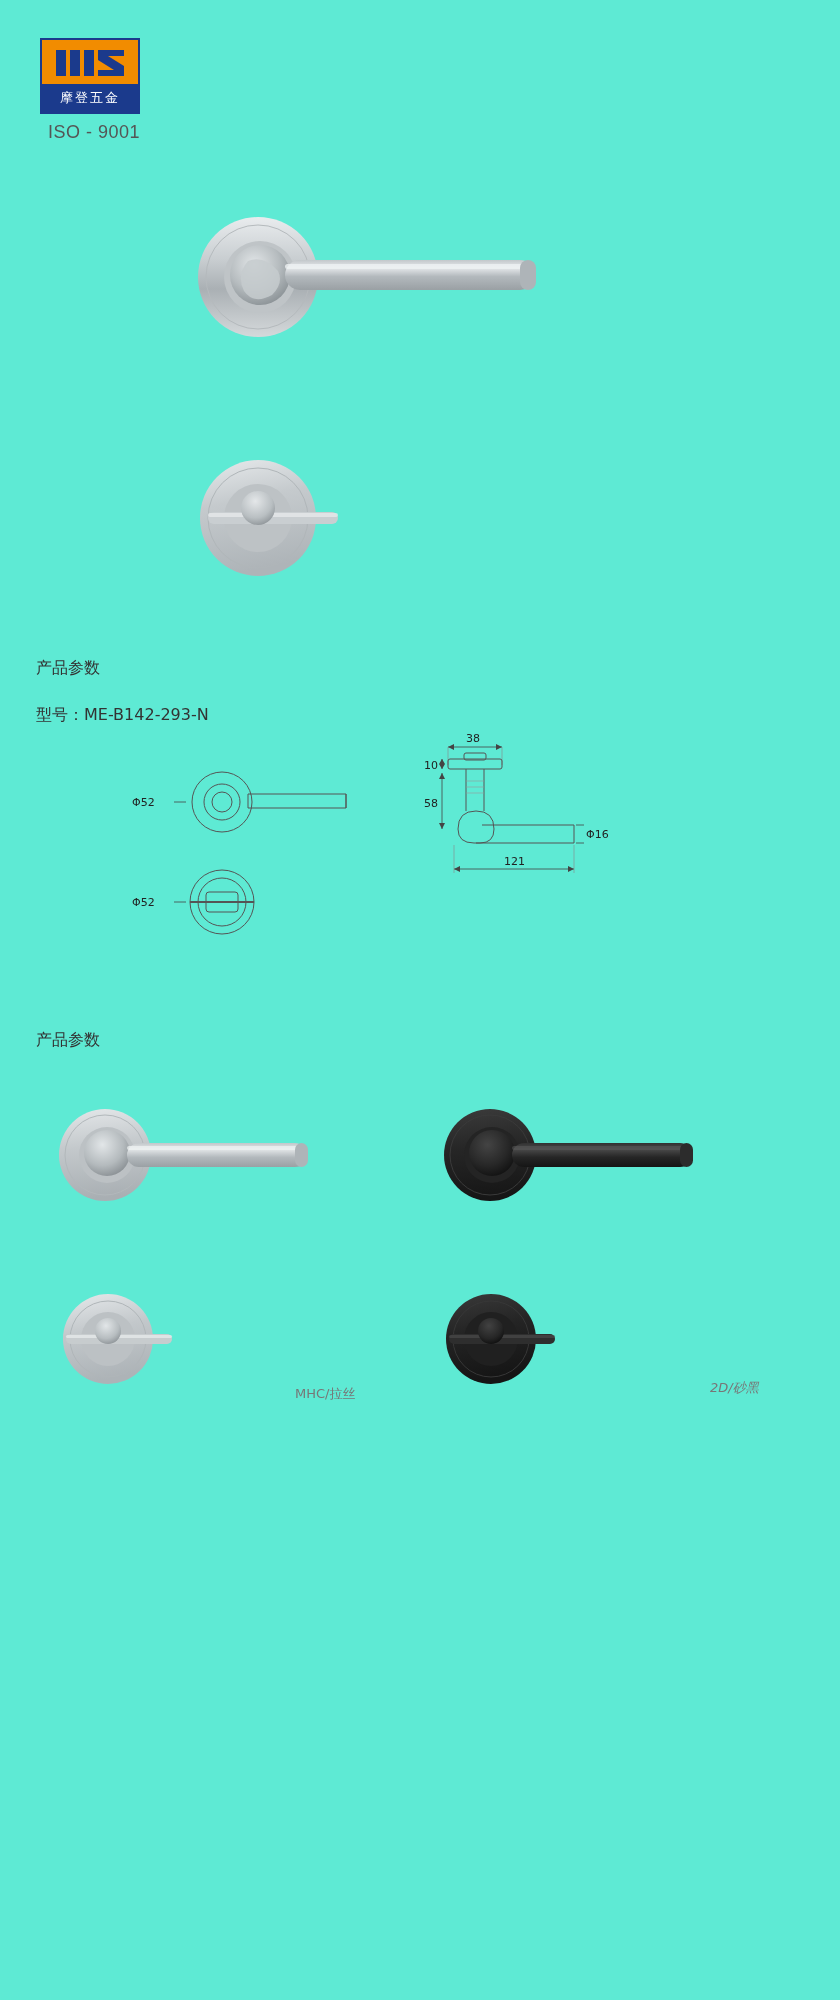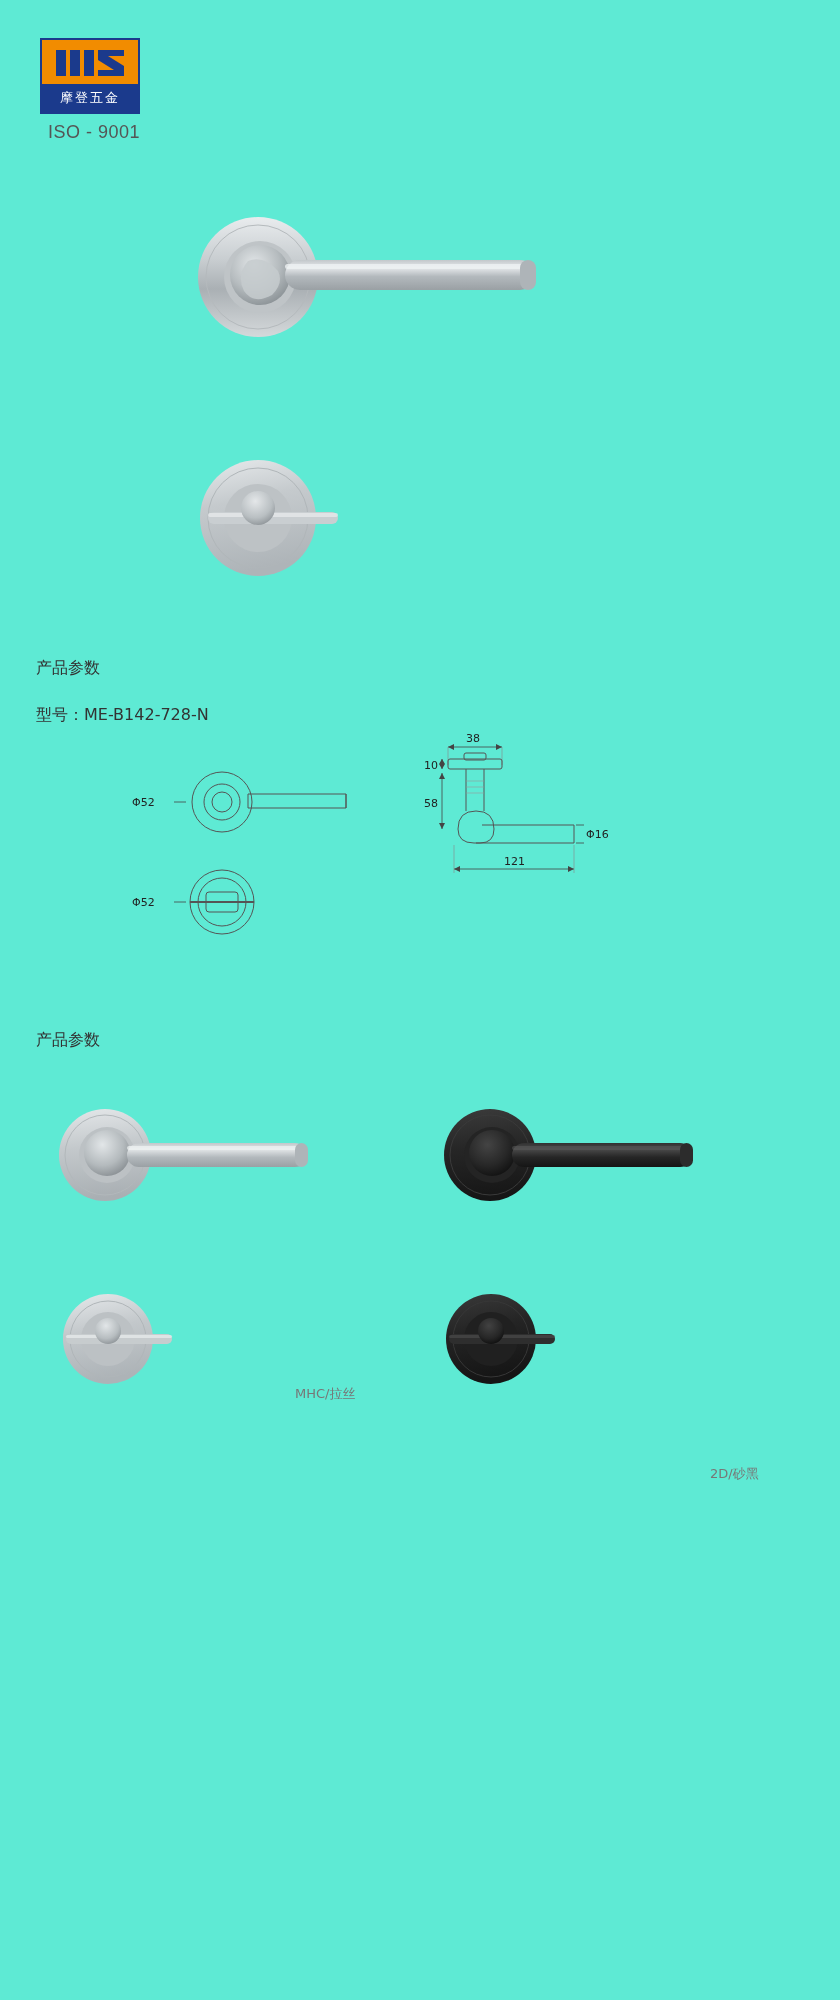--- a/index.html
+++ b/index.html
@@ -103,21 +103,21 @@
 
   .variant-label {
     position: absolute;
     font-size: 13px;
     color: #777777;
     font-family: "DejaVu Sans", sans-serif;
     white-space: nowrap;
     text-align: right;
   }
   #label-a { left: 295px; top: 1385px; }
-  #label-b { left: 710px; top: 1465px; }
+  #label-b { left: 710px; top: 1379px; font-style: italic; }
 
   svg { display: block; }
   .dim-text {
     font-size: 11px;
     fill: #222222;
     font-family: "DejaVu Sans", sans-serif;
   }
 </style>
 </head>
 <body>
@@ -189,21 +189,21 @@
       <ellipse cx="58" cy="68" rx="58" ry="58" fill="url(#rose2)"></ellipse>
       <ellipse cx="58" cy="68" rx="50" ry="50" fill="none" stroke="#b0b6b9" stroke-width="1"></ellipse>
       <ellipse cx="58" cy="68" rx="34" ry="34" fill="#bdc2c5"></ellipse>
       <rect x="8" y="62" width="130" height="12" rx="6" fill="#c9ced1"></rect>
       <rect x="8" y="63" width="130" height="4" rx="2" fill="#e9ecee" opacity="0.7"></rect>
       <ellipse cx="58" cy="58" rx="17" ry="17" fill="url(#knob2)"></ellipse>
     </svg>
   </div>
 
   <div class="heading" id="heading-params">产品参数</div>
-  <div class="heading" id="model-line">型号：ME-B142-728-N</div>
+  <div class="heading" id="model-line">型号：ME-B142-293-N</div>
   <div class="heading" id="heading-colors">产品参数</div>
 
   <div class="draw-left-top">
     <svg width="260" height="80" viewBox="0 0 260 80">
       <text class="dim-text" x="2" y="36">Φ52</text>
       <line x1="44" y1="32" x2="56" y2="32" stroke="#444" stroke-width="0.8"></line>
       <circle cx="92" cy="32" r="30" fill="none" stroke="#555" stroke-width="1"></circle>
       <circle cx="92" cy="32" r="18" fill="none" stroke="#555" stroke-width="1"></circle>
       <circle cx="92" cy="32" r="10" fill="none" stroke="#555" stroke-width="1"></circle>
       <path d="M118 24 h98 v14 h-98" fill="none" stroke="#555" stroke-width="1"></path>

